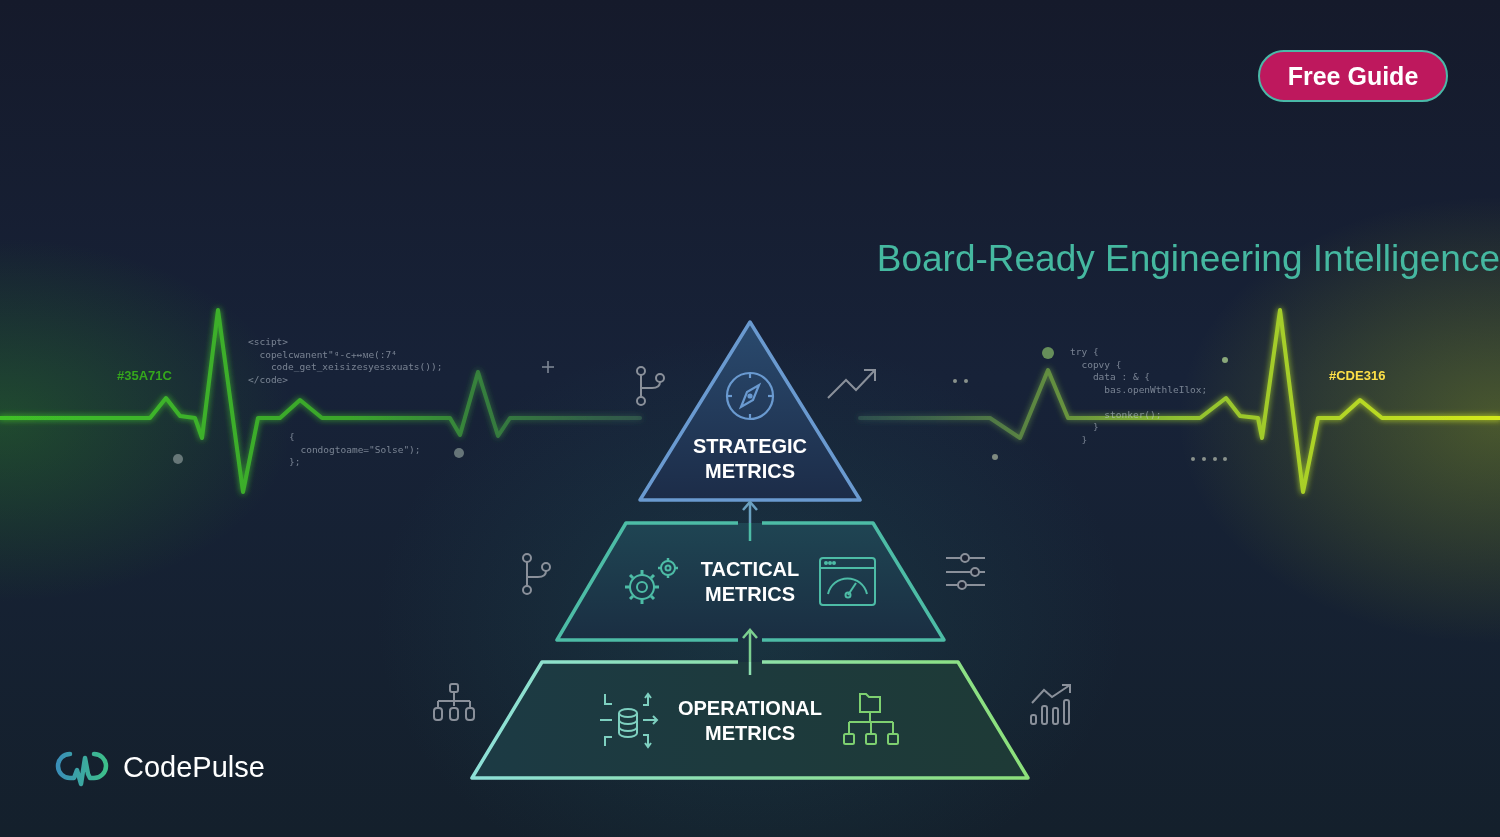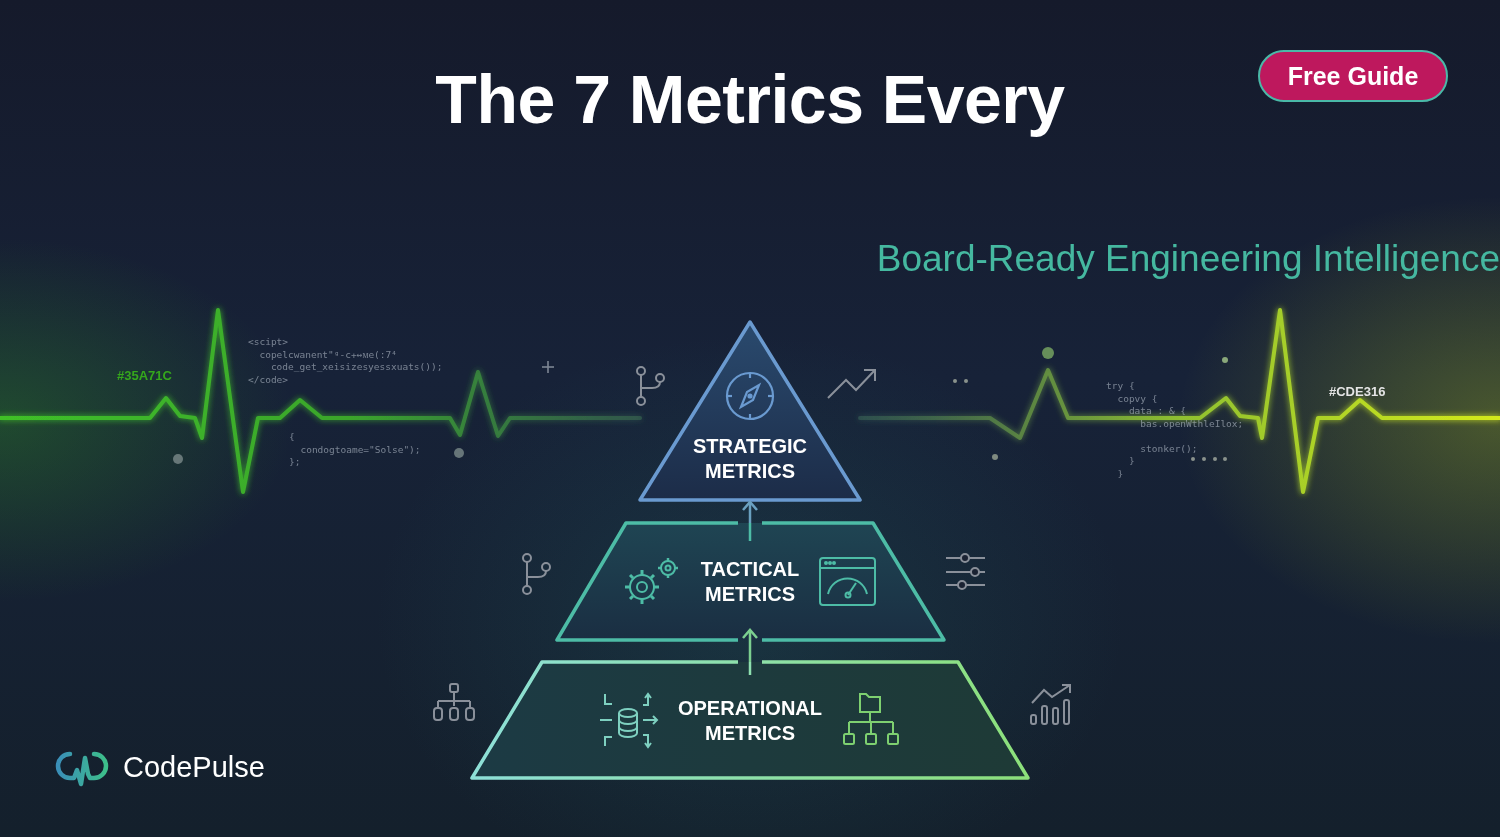--- a/index.html
+++ b/index.html
@@ -259,40 +259,39 @@
         <line x1="871" y1="722" x2="871" y2="734"></line>
         <line x1="893" y1="722" x2="893" y2="734"></line>
       <rect x="844" y="734" width="10" height="10" rx="1.5"></rect>
         <rect x="866" y="734" width="10" height="10" rx="1.5"></rect>
         <rect x="888" y="734" width="10" height="10" rx="1.5"></rect>
     </g>
   </g>
 </svg>
 
 <div class="hex" style="left: 117px; top: 368px; color: rgb(53, 167, 28);">#35A71C</div>
-<div class="hex" style="left: 1329px; top: 384px; color: #e5e5e5;">#CDE316</div>
+<div class="hex" style="left: 1329px; top: 368px; color: #fde047;">#CDE316</div>
 
 <div class="code" style="left:248px; top:336px;">&lt;scipt&gt;
   copelcwanent"ᵍ-c+↔ᴍe(:7⁴
     code_get_xeisizesyessxuats());
 &lt;/code&gt;</div>
 <div class="code" style="left:289px; top:431px;">{
   condogtoame="Solse");
 };</div>
-<div class="code" style="left:1070px; top:380px;margin-left:36px;">try {
+<div class="code" style="left:1070px; top:346px;">try {
   copvy {
     data : &amp; {
       bas.openWthleIlox;
 
       stonker();
     }
   }</div>
 
 <div class="title">
-  <div>The 7 Metrics Every</div>
 </div>
 <div class="subtitle">Board-Ready Engineering Intelligence</div>
 <div class="badge">Free Guide</div>
 
 <div class="tier-label" style="left:650px; width:200px; top:434px;">
   <div>STRATEGIC</div>
   <div>METRICS</div>
 </div>
 <div class="tier-label" style="left:650px; width:200px; top:557px;">
   <div>TACTICAL</div>

